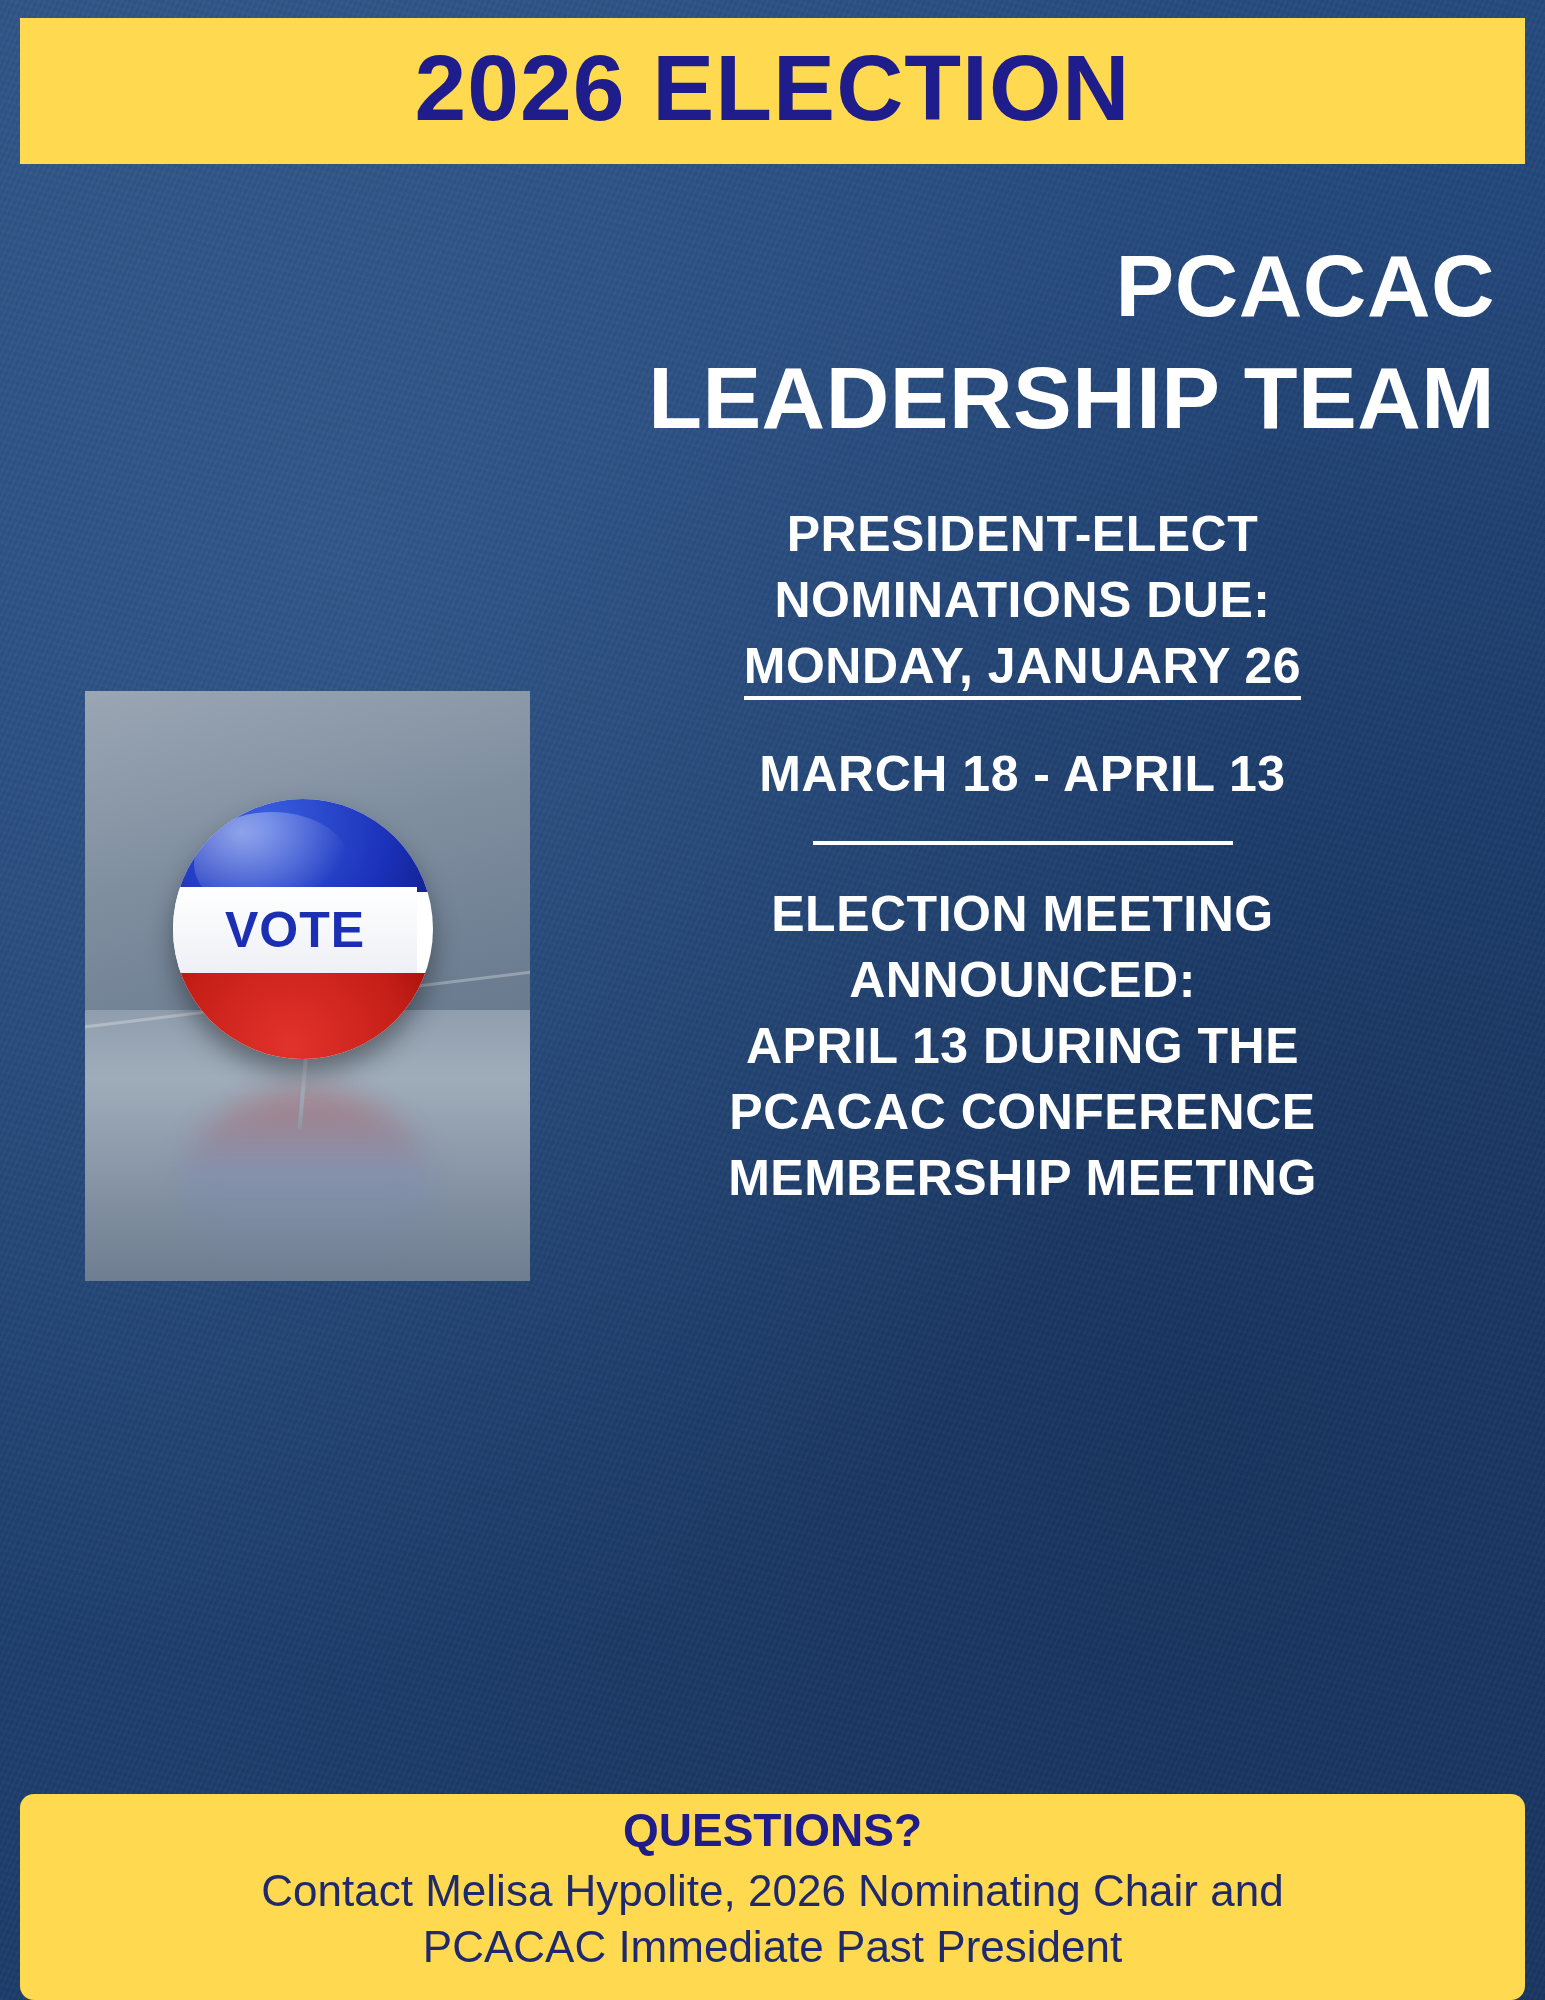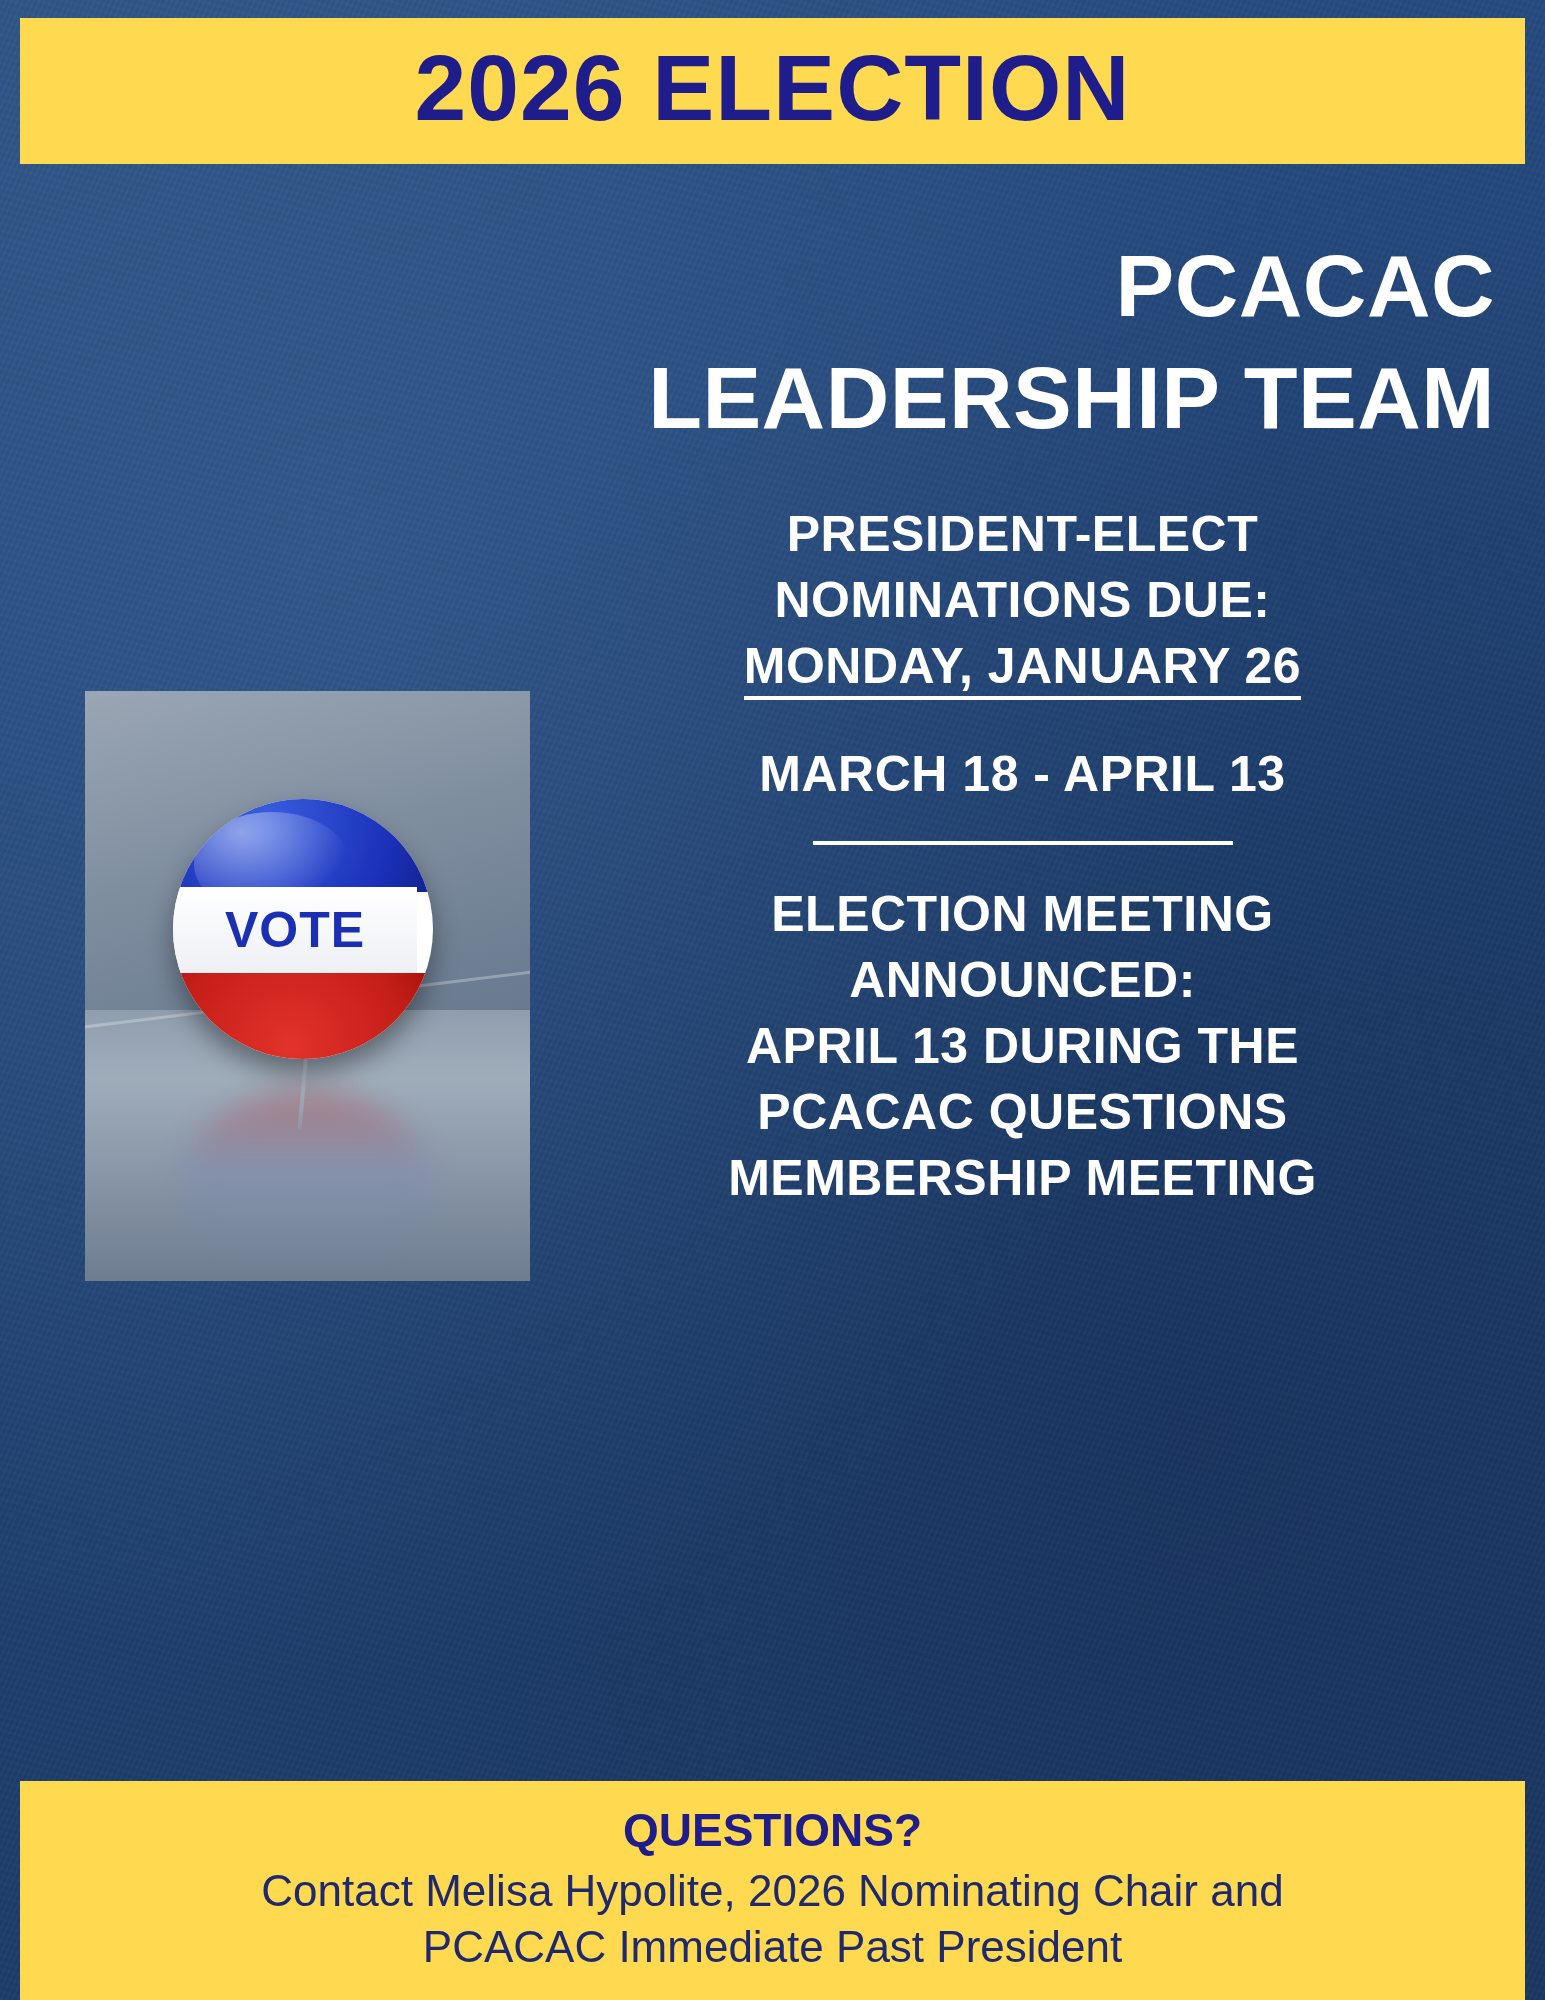--- a/index.html
+++ b/index.html
@@ -200,22 +200,23 @@
     margin: 34px auto 36px auto;
   }
 
   .footer {
     position: absolute;
     left: 20px;
     right: 20px;
     bottom: 0;
     background: #ffd94f;
     text-align: center;
-    padding: 22px 30px 26px 30px;
-    box-sizing: border-box;
+    padding: 9px 30px 26px 30px;
+    box-sizing: border-box;
+    border-radius: 14px;
   }
   .footer-title {
     color: #1f1c8c;
     font-weight: bold;
     font-size: 46px;
     margin: 0 0 6px 0;
   }
   .footer-line {
     color: #1f2a6e;
     font-size: 44px;
@@ -269,21 +270,21 @@
       <div class="info-block">
         <div>MARCH 18 - APRIL 13</div>
       </div>
 
       <div class="divider"></div>
 
       <div class="info-block">
         <div>ELECTION MEETING</div>
         <div>ANNOUNCED:</div>
         <div>APRIL 13 DURING THE</div>
-        <div>PCACAC QUESTIONS</div>
+        <div>PCACAC CONFERENCE</div>
         <div>MEMBERSHIP MEETING</div>
       </div>
 
     </div>
   </div>
 
   <div class="footer">
     <div class="footer-title">QUESTIONS?</div>
     <div class="footer-line">Contact Melisa Hypolite, 2026 Nominating Chair and</div>
     <div class="footer-line">PCACAC Immediate Past President</div>

